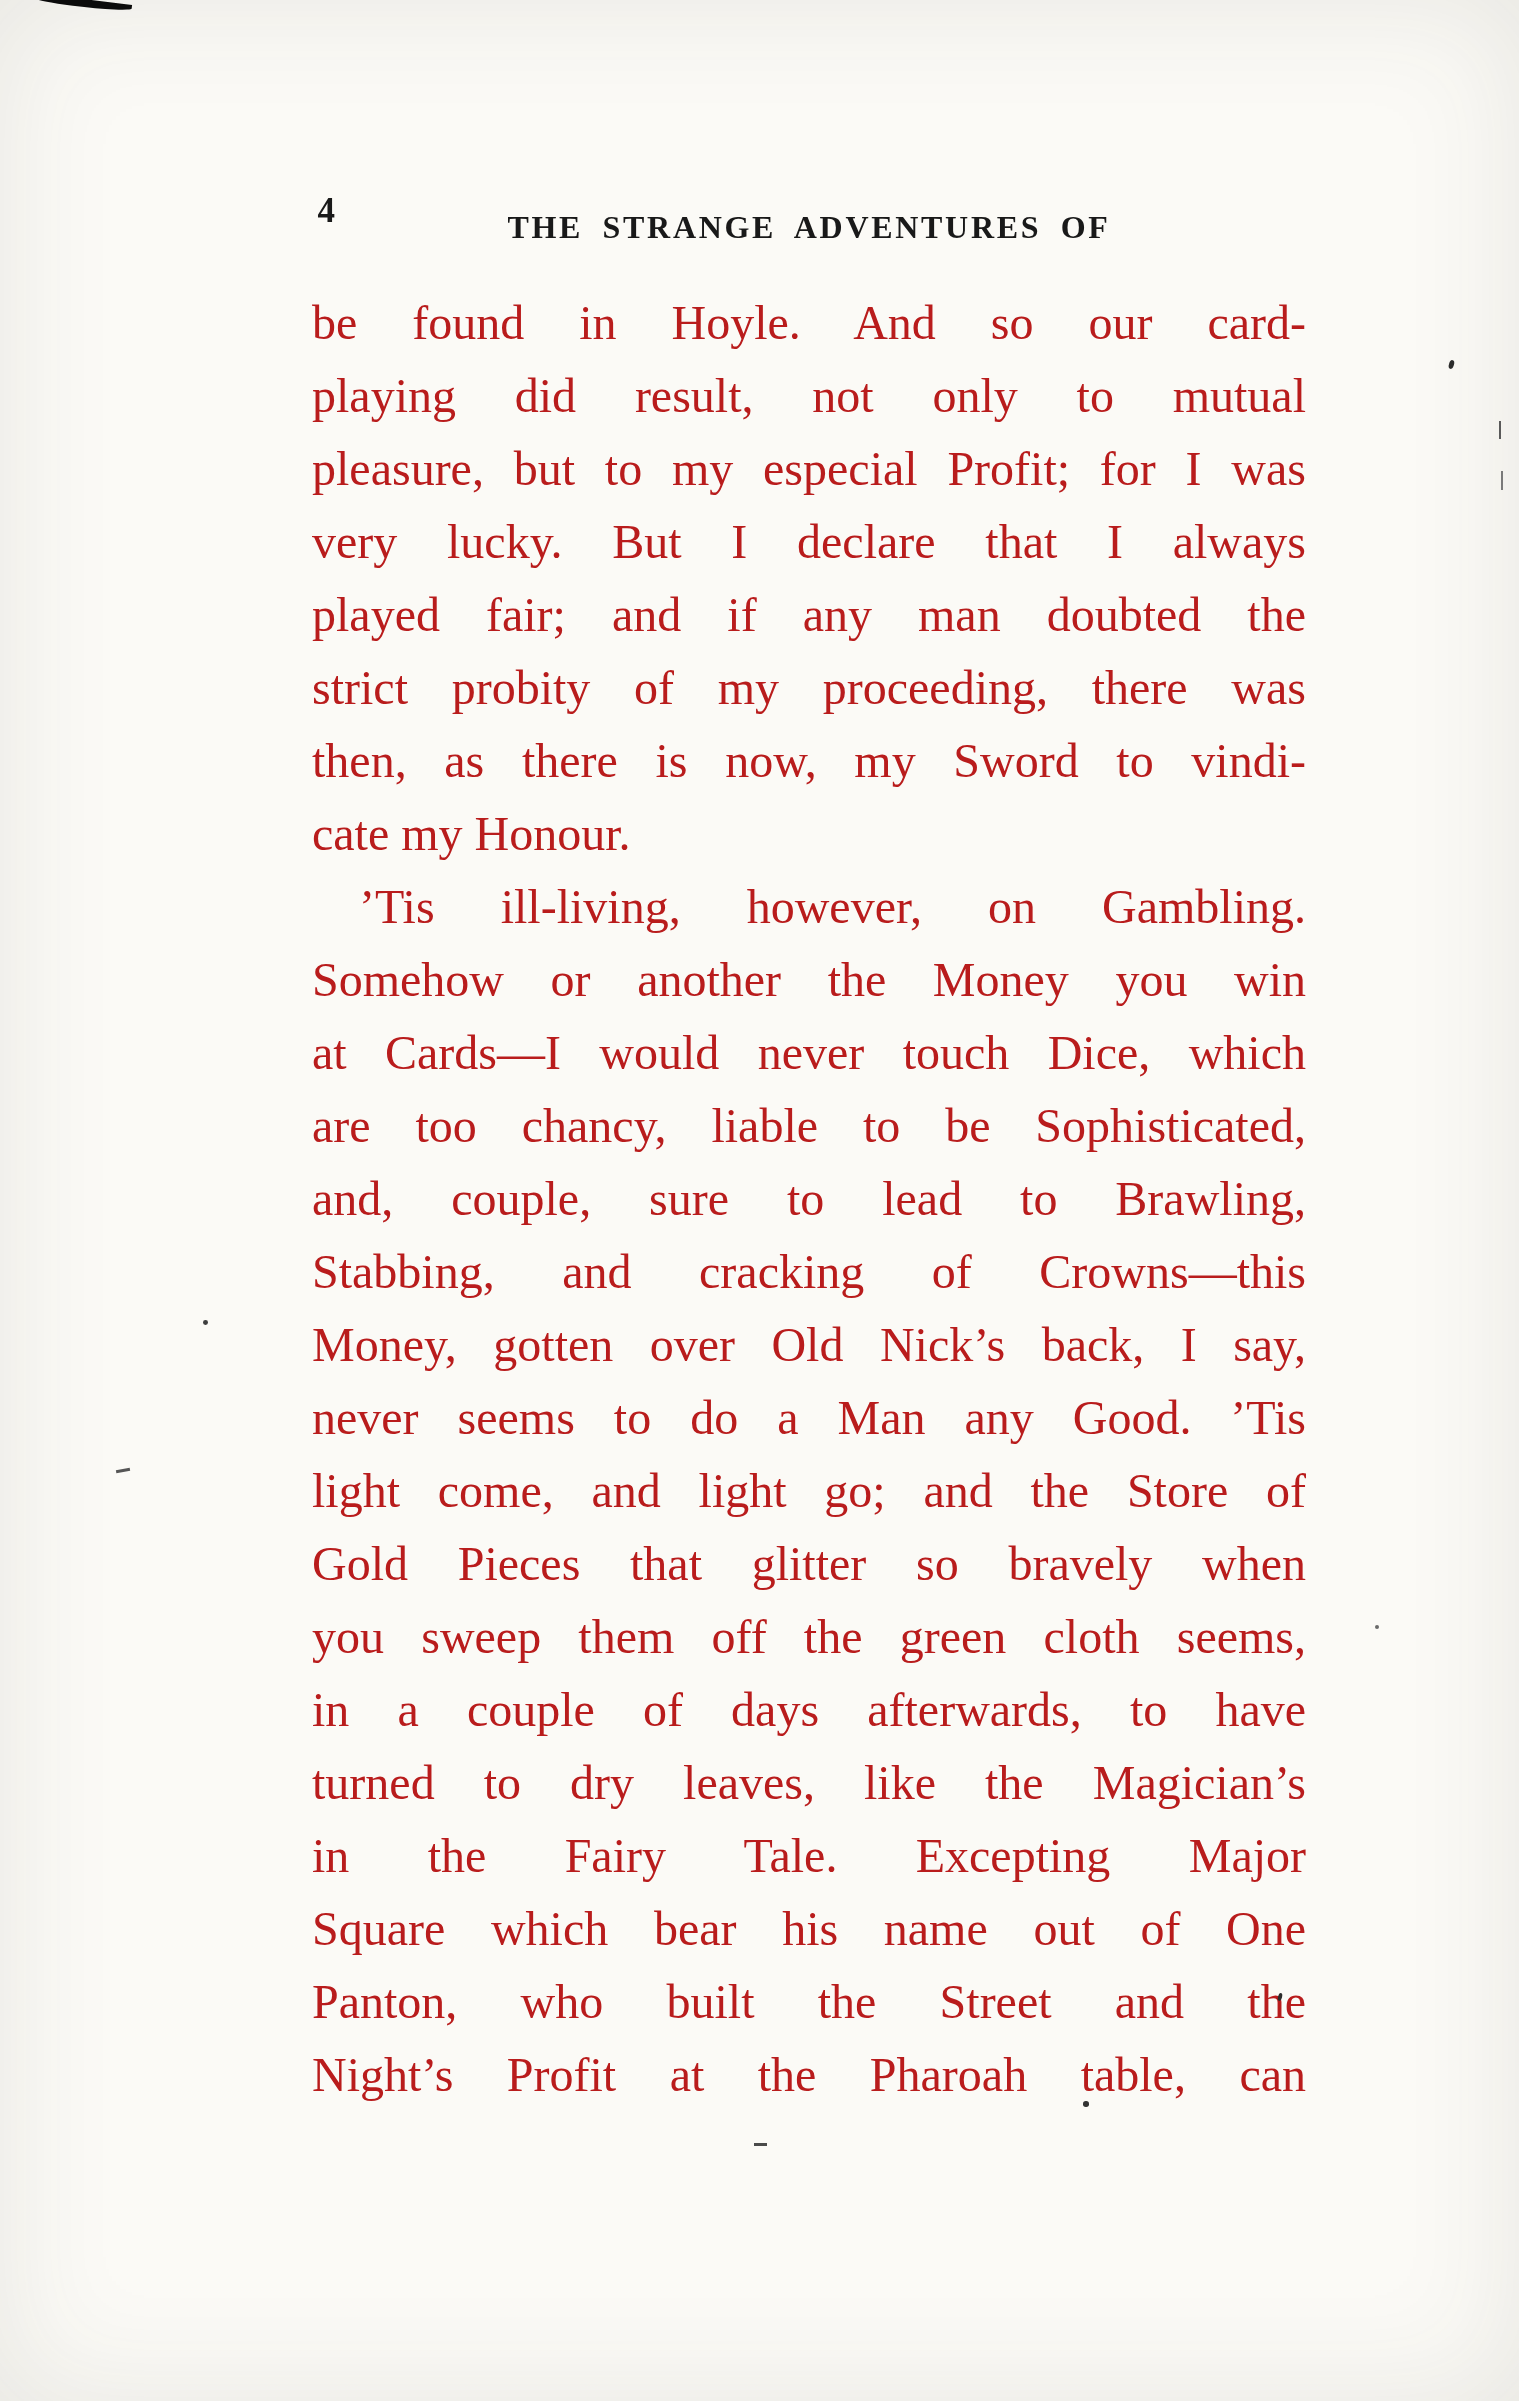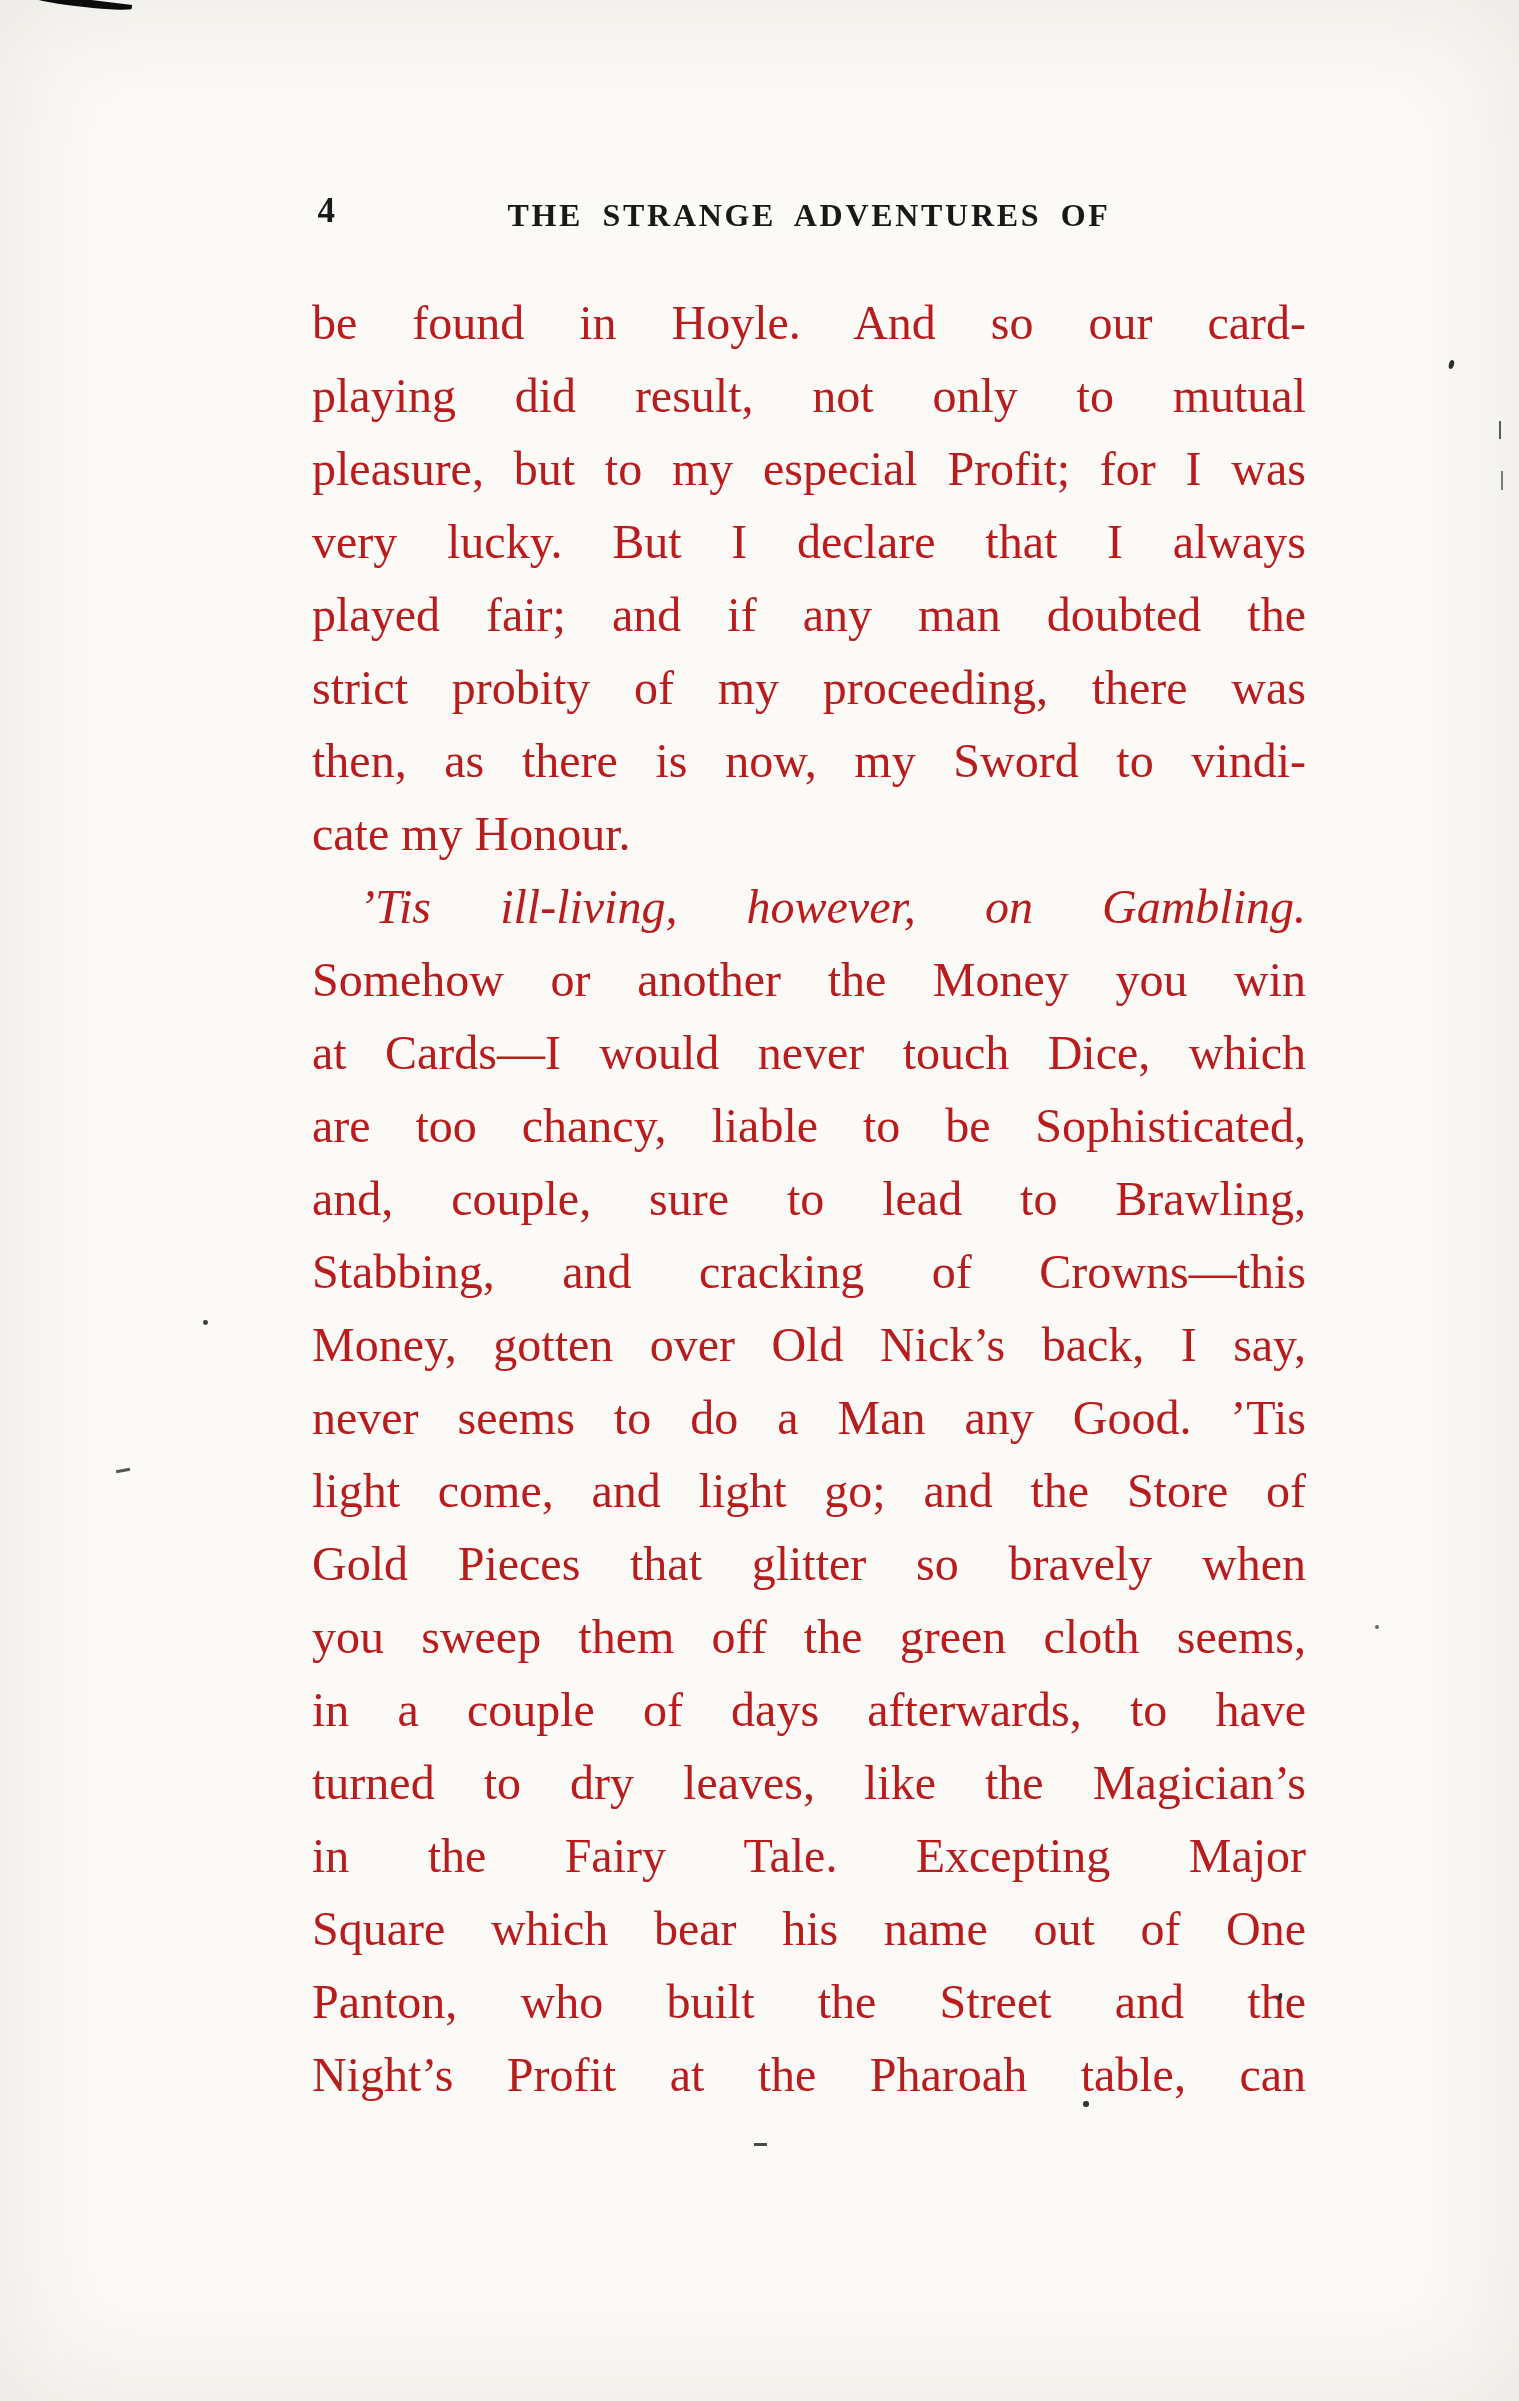--- a/index.html
+++ b/index.html
@@ -31,21 +31,21 @@
     left: 5.5px;
     top: 1.1px;
     font-size: 35px;
     font-weight: 700;
     line-height: 1;
     letter-spacing: 0.5px;
   }
   .running-header {
     position: absolute;
     left: 0;
-    top: 7px;
+    top: 19px;
     width: 100%;
     text-align: center;
     font-size: 32px;
     font-weight: 700;
     line-height: 1;
     letter-spacing: 2.7px;
     word-spacing: 8.7px;
   }
 
   
@@ -64,21 +64,20 @@
     height: 73px;
     overflow: hidden;
     white-space: nowrap; 
     white-space: normal;
   }
   .line.no-just {
     text-align-last: left;
   }
   .line.indent {
     text-indent: 47px;
-    font-style: italic;
   }
 
   
   .artifact {
     position: absolute;
     background: #1c1c1c;
   }
   .ink-corner {
     left: 34px; top: -1.1px;
     width: 98px; height: 7.6px;

